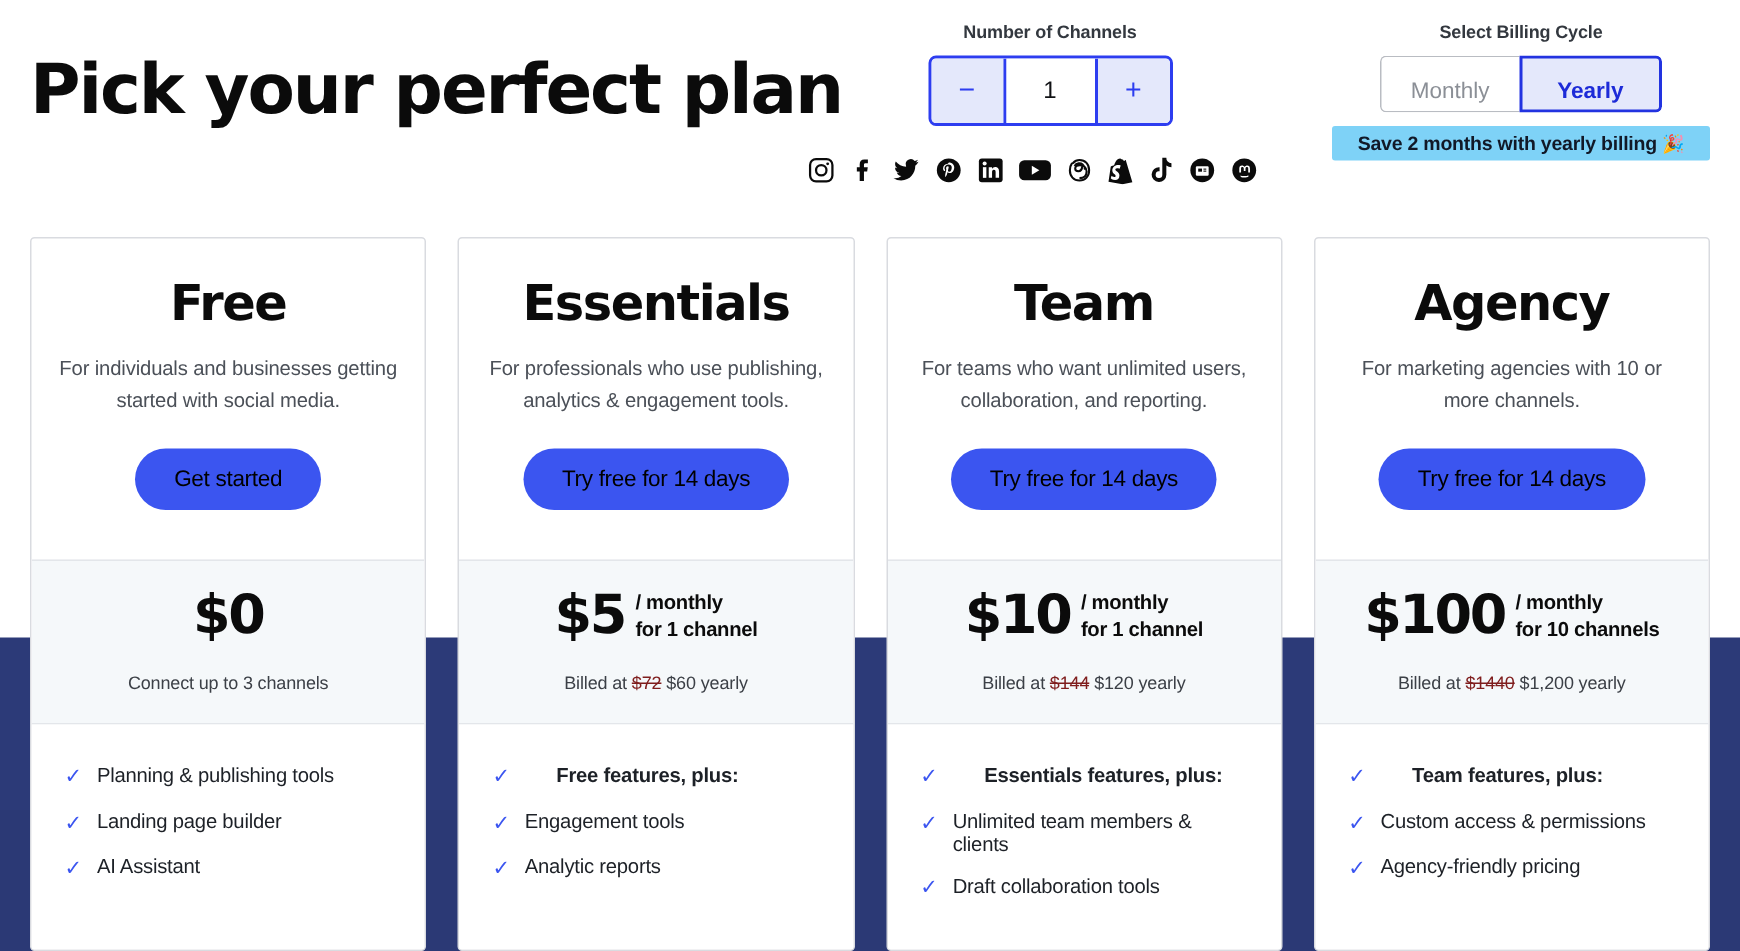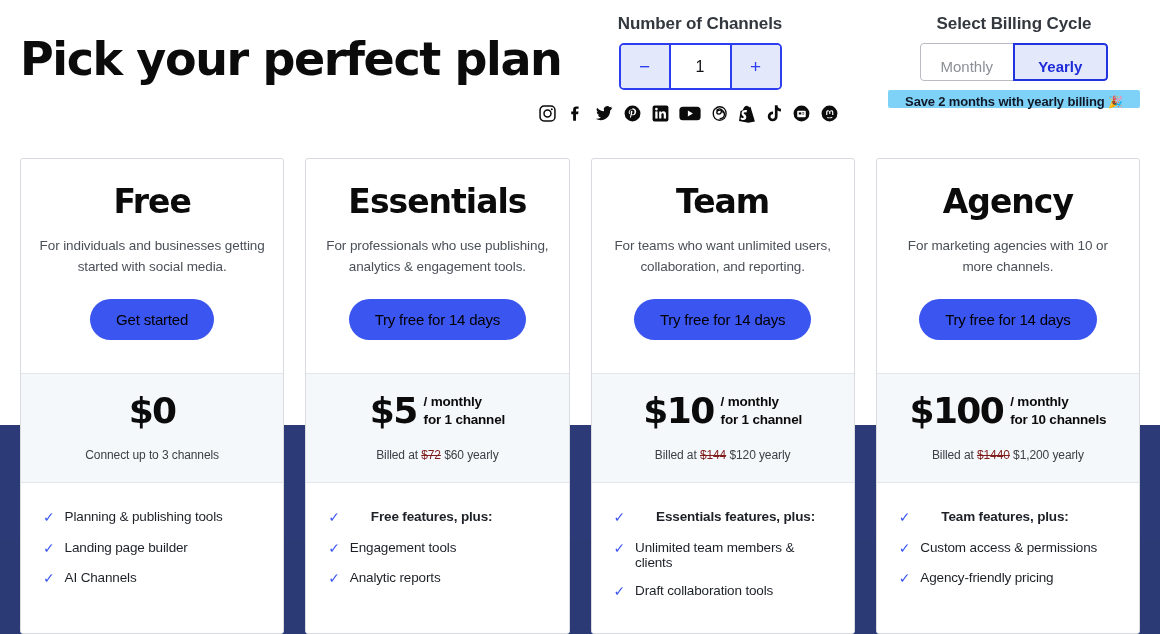--- a/index.html
+++ b/index.html
@@ -59,21 +59,21 @@
 
   
   .channels-block {
     position: absolute;
     left: 600px;
     top: 14px;
     width: 200px;
     text-align: center;
   }
   .ctrl-label {
-    font-size: 17px;
+    font-size: 12px;
     font-weight: 700;
     color: #33383f;
     letter-spacing: -0.1px;
     margin-bottom: 9px;
     white-space: nowrap;
   }
   .stepper {
     display: flex;
     width: 163px;
     height: 47px;
@@ -150,21 +150,21 @@
     background: #e4e8fb;
     color: #1d2bd8;
     font-weight: 700;
     border: 2px solid #2233e0;
     border-radius: 0 4px 4px 0;
     line-height: 43px;
   }
   .save-badge {
     margin: 9px auto 0;
     width: 252px;
-    height: 18px;
+    height: 23px;
     background: #7ed2f7;
     border-radius: 2px;
     font-size: 13px;
     font-weight: 700;
     color: #111827;
     line-height: 23px;
     letter-spacing: -0.15px;
     white-space: nowrap;
   }
   .save-badge .emoji { font-size: 12px; }
@@ -410,21 +410,21 @@
     <div class="feat ">
       <span class="check">✓</span>
       <span class="feat-text">Planning &amp; publishing tools</span>
     </div>
     <div class="feat ">
       <span class="check">✓</span>
       <span class="feat-text">Landing page builder</span>
     </div>
     <div class="feat ">
       <span class="check">✓</span>
-      <span class="feat-text">AI Channels</span>
+      <span class="feat-text">AI Assistant</span>
     </div>
       </div>
   </div>
     <div class="card">
     <div class="card-top">
       <div class="plan-name">Essentials</div>
       <div class="plan-desc">For professionals who use publishing, analytics &amp; engagement tools.</div>
       <button class="cta-btn">Try free for 14 days</button>
     </div>
     <div class="card-price">

